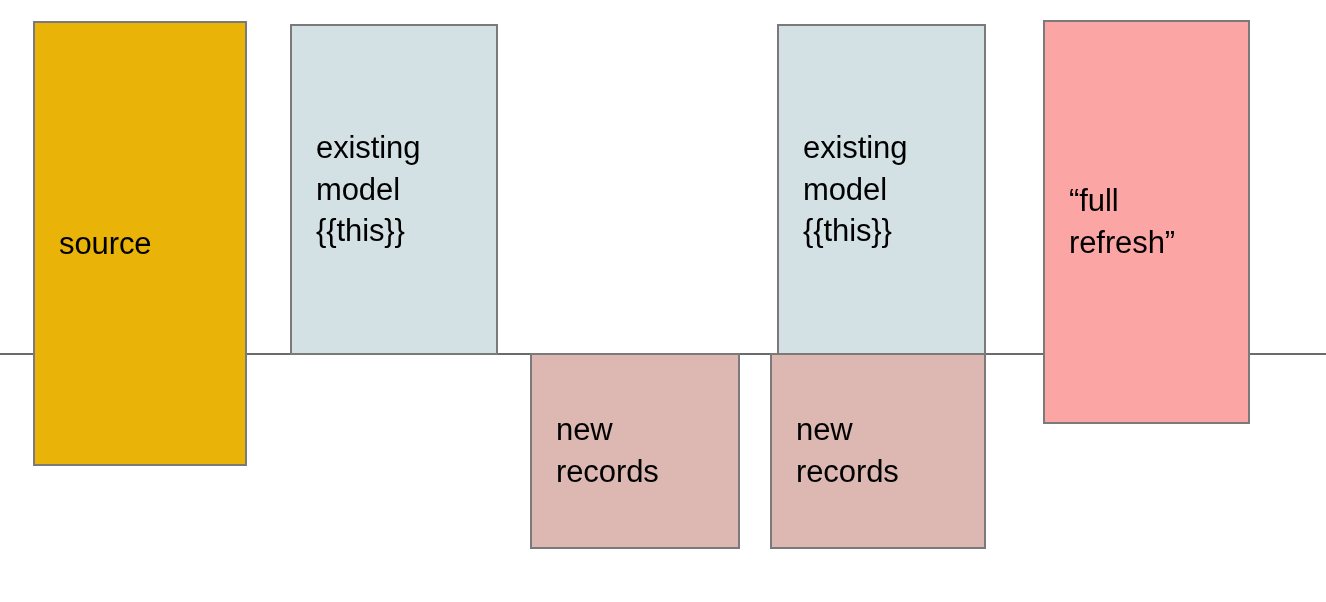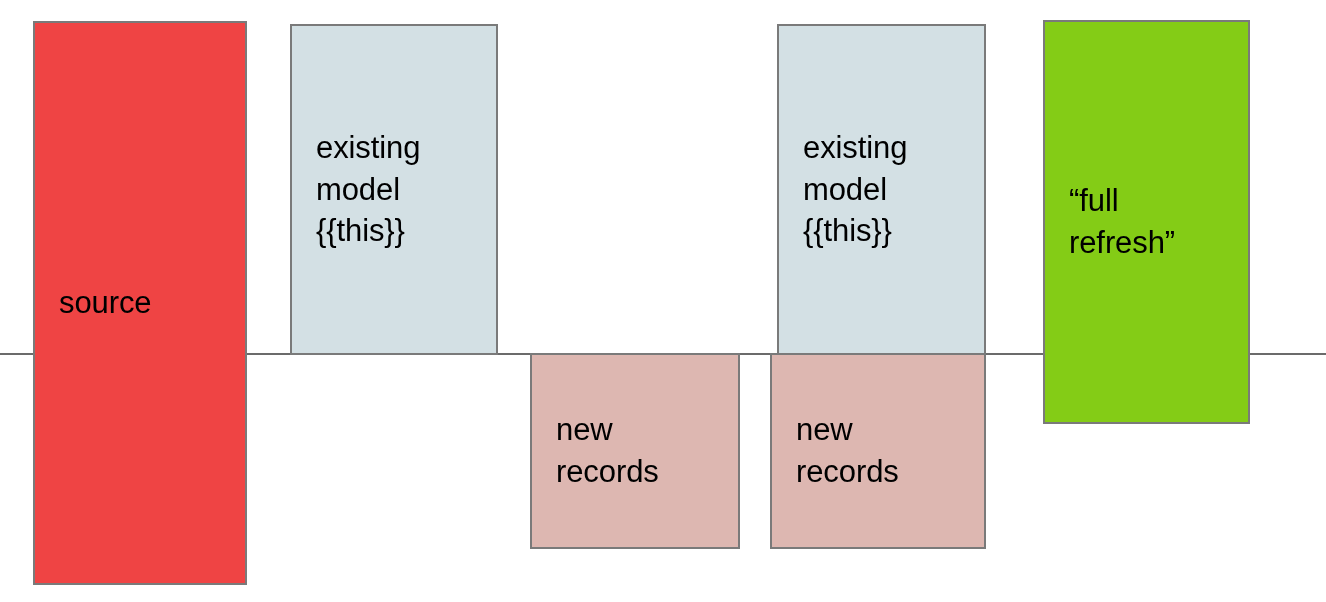--- a/index.html
+++ b/index.html
@@ -50,21 +50,21 @@
   .node { z-index: 2; }
   .axis-line { z-index: 1; }
 </style>
 </head>
 <body>
 
 <div class="canvas" style="background: rgb(255, 255, 255);">
 
   <div class="axis-line" style="top: 353px; border-top-color: rgb(107, 107, 107);"></div>
 
-  <div class="node" style="left: 33px; top: 21px; width: 214px; height: 564px; background: #ef4444; border-color: rgb(122, 122, 122); color: rgb(0, 0, 0);">
+  <div class="node" style="left: 33px; top: 21px; width: 214px; height: 445px; background: #eab308; border-color: rgb(122, 122, 122); color: rgb(0, 0, 0);">
     <span class="node-label">source</span>
   </div>
 
   <div class="node" style="left: 290px; top: 24px; width: 208px; height: 331px; background: rgb(211, 224, 228); border-color: rgb(122, 122, 122); color: rgb(0, 0, 0);">
     <span class="node-label">existing
 model
 {{this}}</span>
   </div>
 
   <div class="node" style="left: 530px; top: 353px; width: 210px; height: 196px; background: rgb(221, 183, 177); border-color: rgb(122, 122, 122); color: rgb(0, 0, 0);">
@@ -76,18 +76,18 @@
     <span class="node-label">existing
 model
 {{this}}</span>
   </div>
 
   <div class="node" style="left: 770px; top: 353px; width: 216px; height: 196px; background: rgb(221, 183, 177); border-color: rgb(122, 122, 122); color: rgb(0, 0, 0);">
     <span class="node-label">new
 records</span>
   </div>
 
-  <div class="node" style="left: 1043px; top: 20px; width: 207px; height: 404px; background: #84cc16; border-color: rgb(122, 122, 122); color: rgb(0, 0, 0);">
+  <div class="node" style="left: 1043px; top: 20px; width: 207px; height: 404px; background: #fca5a5; border-color: rgb(122, 122, 122); color: rgb(0, 0, 0);">
     <span class="node-label">“full
 refresh”</span>
   </div>
 
 </div>
 
 </body></html>

